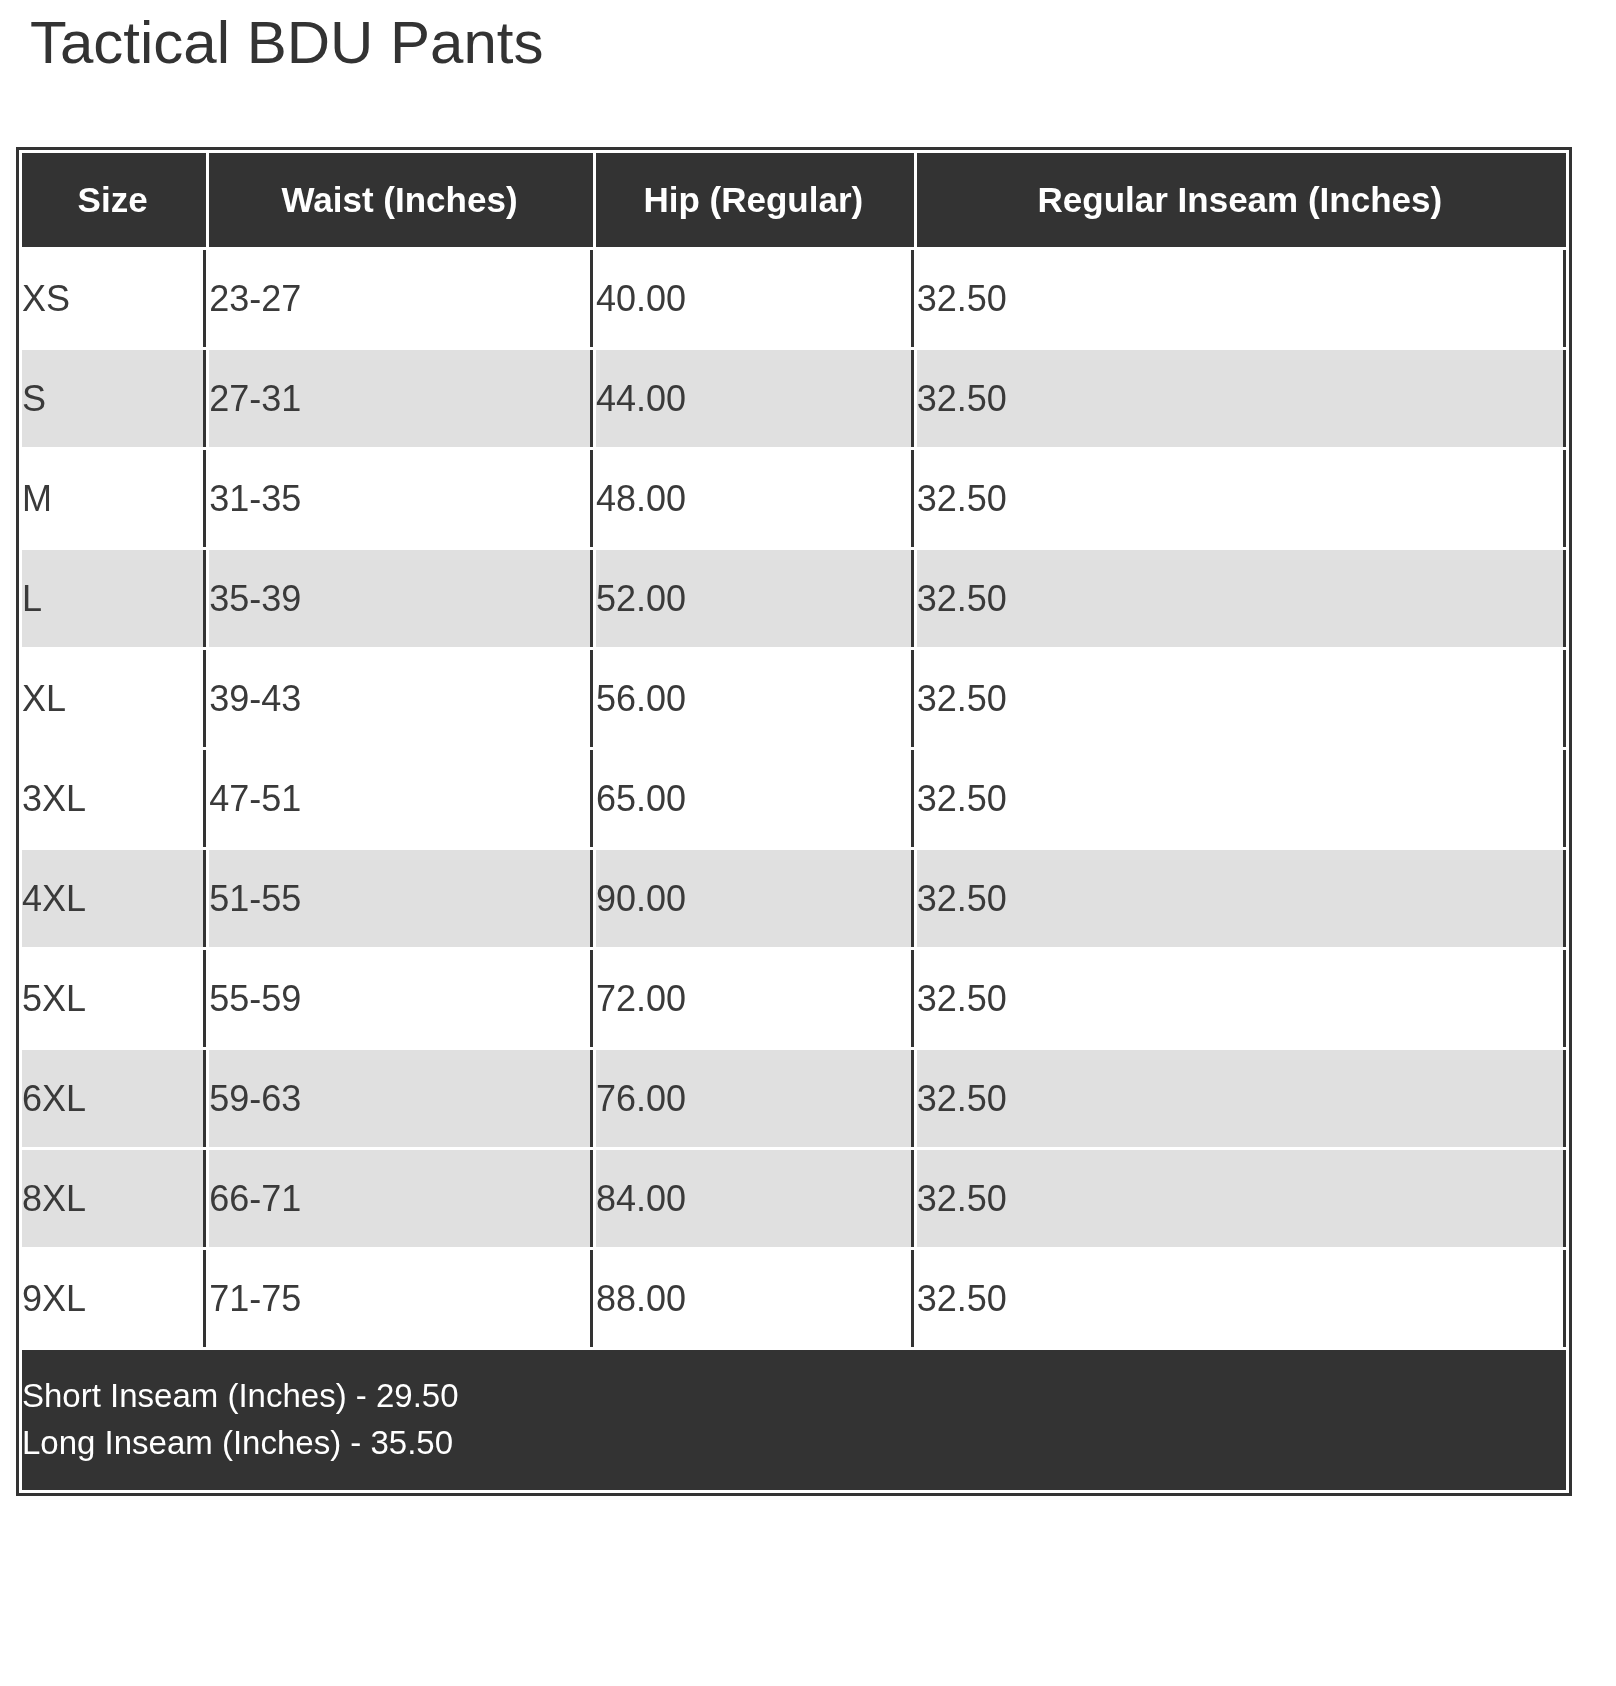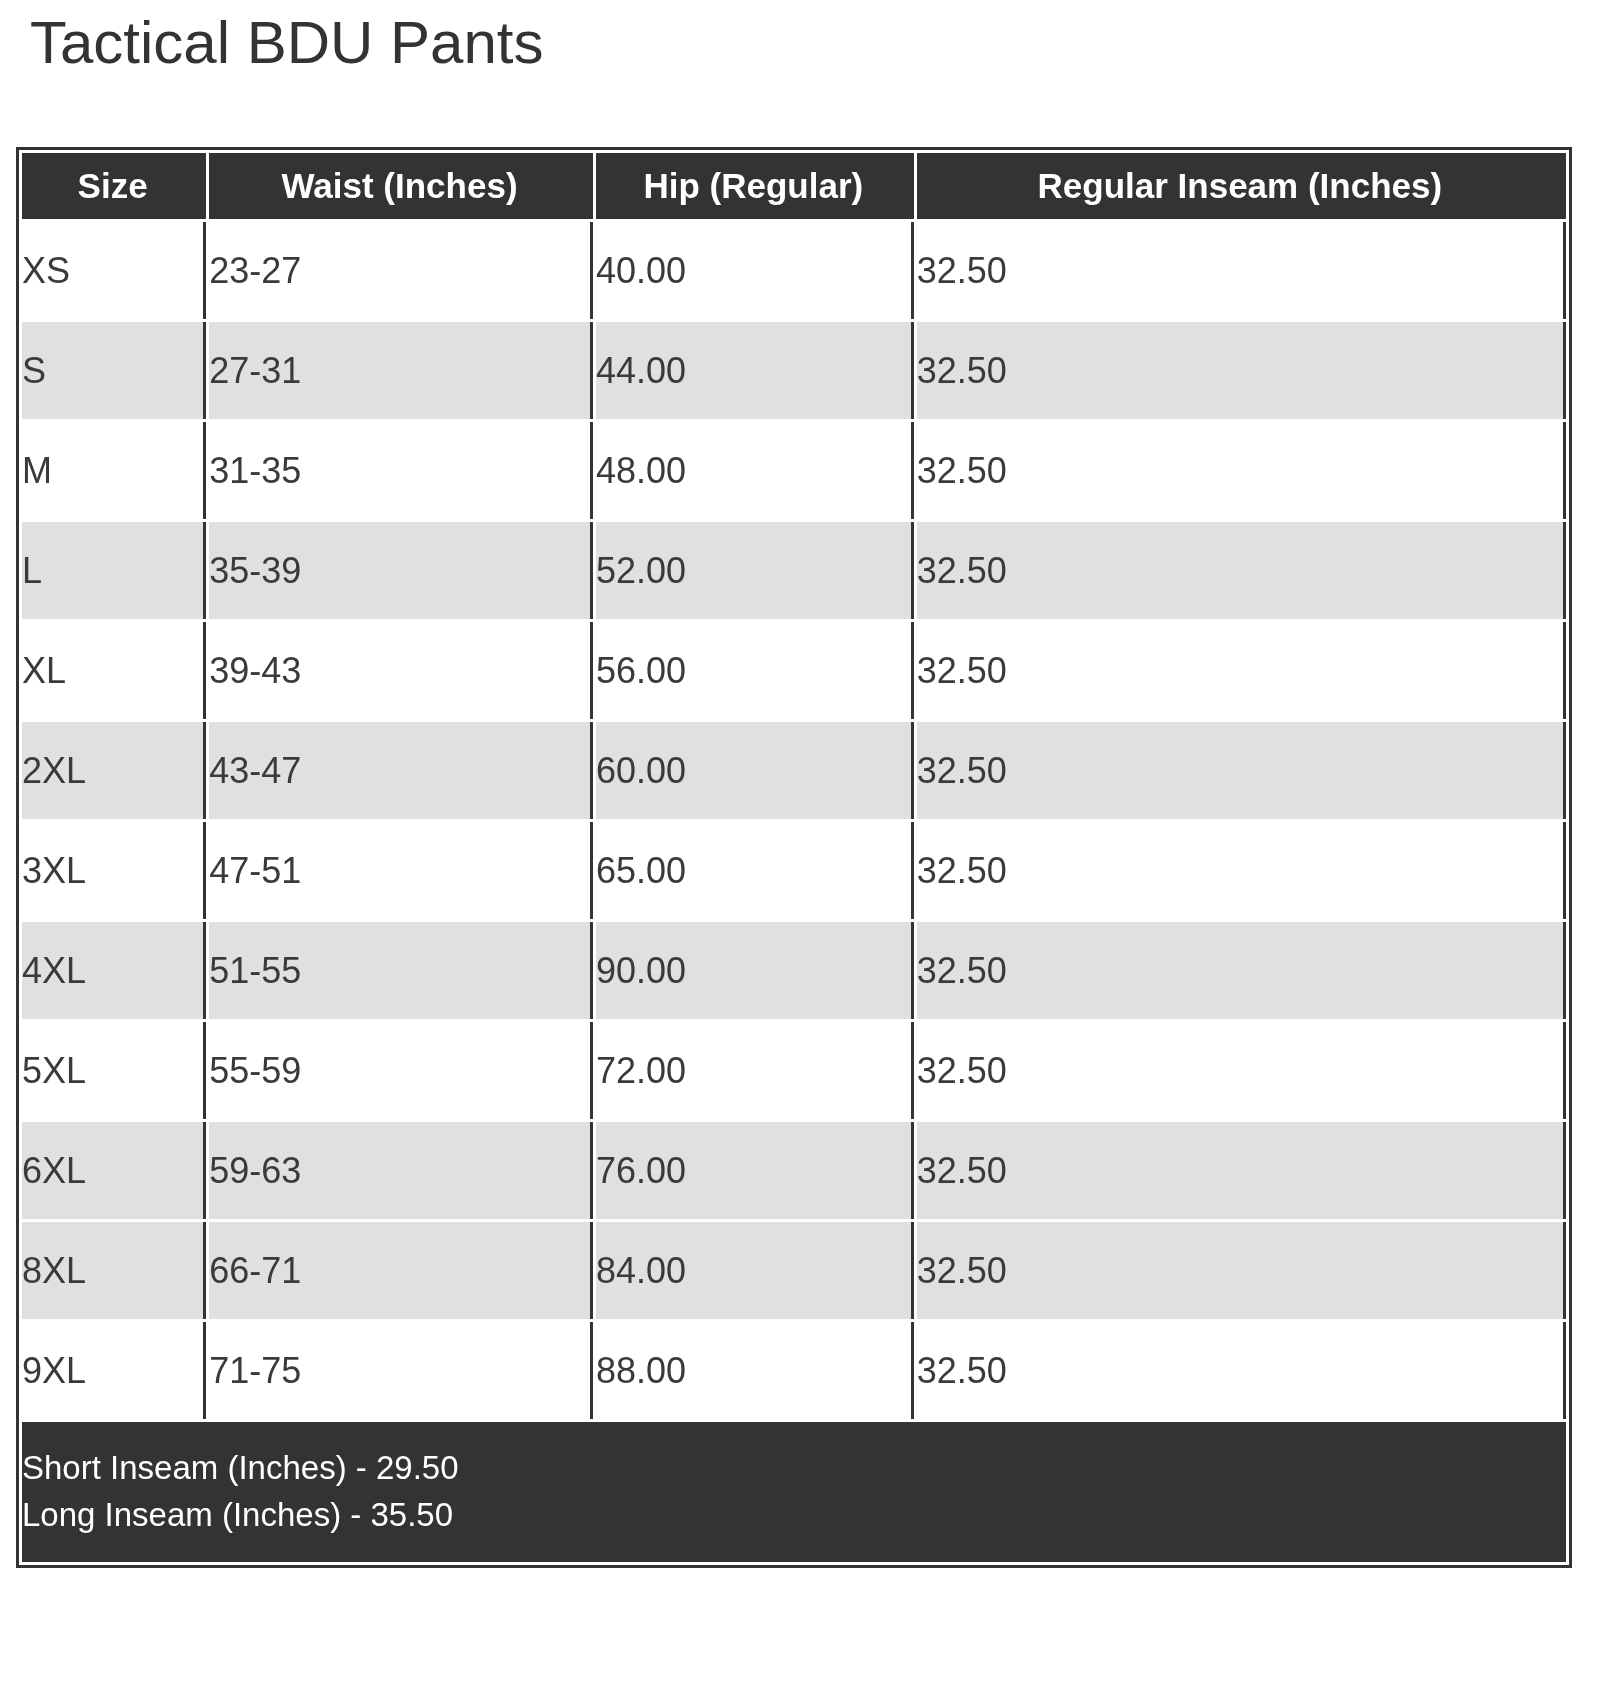--- a/index.html
+++ b/index.html
@@ -33,21 +33,21 @@
   }
   col.c-size   { width: 12.0%; }
   col.c-waist  { width: 25.0%; }
   col.c-hip    { width: 20.7%; }
   col.c-inseam { width: 42.3%; }
   table.size-chart th {
     background: var(--dark, #333333);
     color: #ffffff;
     font-size: 35px;
     font-weight: bold;
-    height: 66px;
+    height: 94px;
     text-align: center;
     vertical-align: middle;
     padding: 0;
     border-right: 3px solid var(--dark, #333333);
   }
   table.size-chart td.cell {
     height: 97px;
     font-size: 36px;
     color: var(--text, #3a3a3a);
     text-align: left;
@@ -120,26 +120,20 @@
           <td class="cell">35-39</td>
           <td class="cell">52.00</td>
           <td class="cell">32.50</td>
         </tr>
         <tr>
           <td class="cell">XL</td>
           <td class="cell">39-43</td>
           <td class="cell">56.00</td>
           <td class="cell">32.50</td>
         </tr>
-        <tr class="alt">
-          <td class="cell">2XL</td>
-          <td class="cell">43-47</td>
-          <td class="cell">60.00</td>
-          <td class="cell">32.50</td>
-        </tr>
         <tr>
           <td class="cell">3XL</td>
           <td class="cell">47-51</td>
           <td class="cell">65.00</td>
           <td class="cell">32.50</td>
         </tr>
         <tr class="alt">
           <td class="cell">4XL</td>
           <td class="cell">51-55</td>
           <td class="cell">90.00</td>

